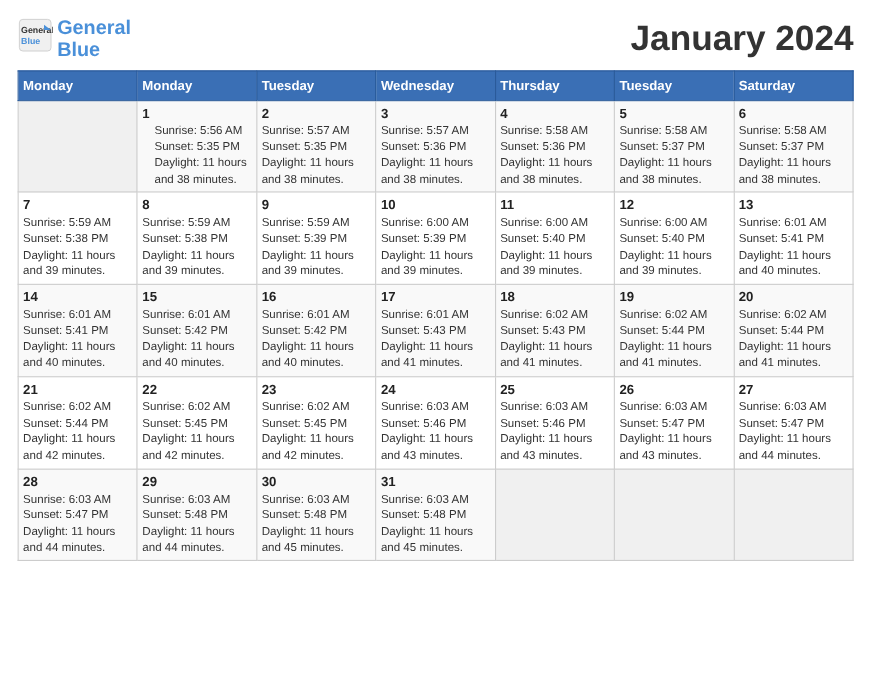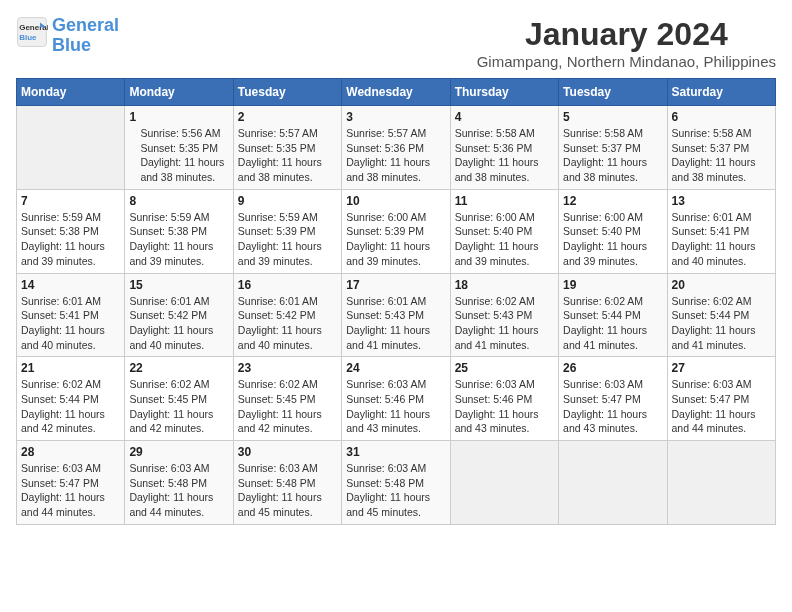--- a/index.html
+++ b/index.html
@@ -28,21 +28,21 @@
       line-height: 1.1;
     }
     .logo-text span {
       color: #4a90d9;
     }
     .logo-icon {
       width: 32px;
       height: 32px;
     }
     .title-block {
-      text-align: center;
+      text-align: right;
       margin-left: 40px;
     }
     .month-title {
       font-size: 32px;
       font-weight: bold;
       color: #333;
     }
     .location-subtitle {
       font-size: 15px;
       color: #555;
@@ -102,21 +102,20 @@
     </svg>
     <div>
       <div class="logo-text">
         <span>General</span><br>
         <span style="color:#4a90d9">Blue</span>
       </div>
     </div>
   </div>
   <div class="title-block">
     <div class="month-title">January 2024</div>
-    <div class="location-subtitle">Gimampang, Northern Mindanao, Philippines</div>
   </div>
 </div>
 
 <table>
   <thead>
     <tr>
     <th>Monday</th>
         <th>Monday</th>
         <th>Tuesday</th>
         <th>Wednesday</th>

